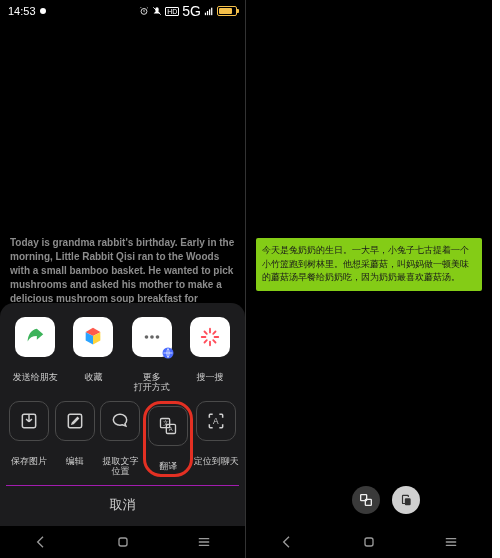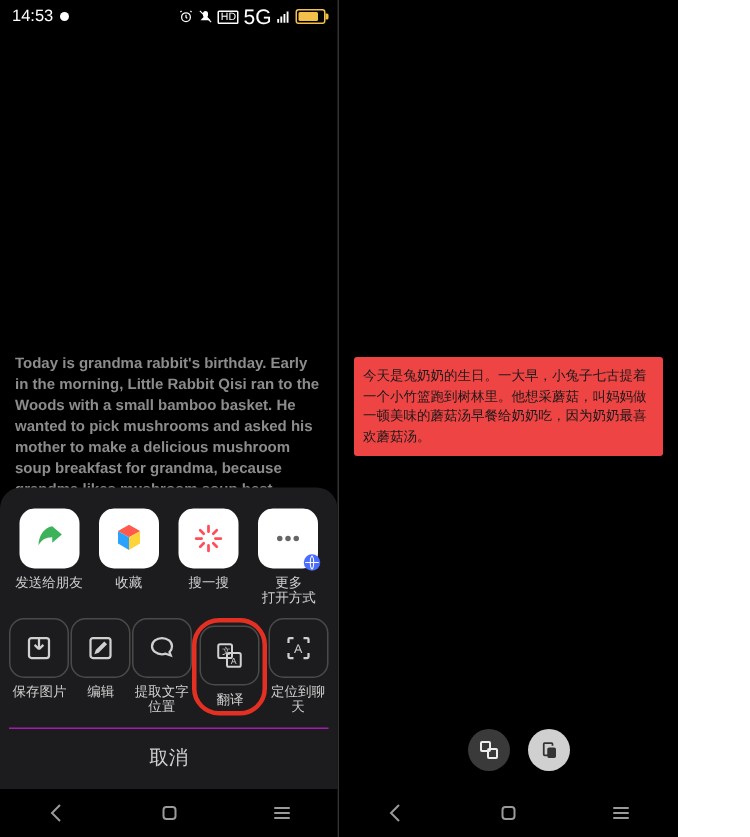--- a/index.html
+++ b/index.html
@@ -1,47 +1,47 @@
 <!DOCTYPE html>
 <html><head>
 <meta charset="utf-8">
 <style>
   * { margin: 0; padding: 0; box-sizing: border-box; }
   body { background: #fff; font-family: -apple-system, "Helvetica Neue", Arial, sans-serif; width: 500px; height: 558px; overflow: hidden; }
-  .container { display: flex; width: 452px; height: 558px; }
+  .container { display: flex; width: 492px; height: 558px; }
   .panel { position: relative; width: 250px; height: 558px; background: #000; overflow: hidden; }
   .panel.left { border-right: 1px solid #333; }
   
   .status-bar { position: absolute; top: 0; left: 0; right: 0; height: 22px; display: flex; align-items: center; padding: 0 8px; color: #fff; font-size: 11px; z-index: 5; }
   .status-left { display: flex; align-items: center; gap: 4px; }
   .status-right { margin-left: auto; display: flex; align-items: center; gap: 3px; }
   .dot { width: 6px; height: 6px; border-radius: 50%; background: #fff; display: inline-block; }
   .status-ico { display: inline-flex; align-items: center; justify-content: center; }
   .battery { width: 20px; height: 10px; border: 1px solid #f5c04a; border-radius: 2px; position: relative; }
   .battery::after { content: ""; position: absolute; right: -3px; top: 2px; width: 2px; height: 4px; background: #f5c04a; border-radius: 0 1px 1px 0; }
   .battery-fill { position: absolute; left: 1px; top: 1px; bottom: 1px; width: 70%; background: #f5c04a; border-radius: 1px; }
   .hd-badge { font-size: 7px; border: 1px solid #fff; padding: 0 1px; border-radius: 1px; line-height: 1; }
   
   .sel-text { position: absolute; top: 236px; left: 10px; right: 10px; color: #8c8c8c; font-size: 10px; line-height: 1.4; font-weight: bold; }
   
   .sheet { position: absolute; left: 0; right: 0; bottom: 32px; background: #1c1c1e; border-top-left-radius: 14px; border-top-right-radius: 14px; padding: 14px 6px 6px; }
   .row { display: flex; justify-content: space-around; margin-bottom: 8px; }
-  .tile { width: 54px; display: flex; flex-direction: column; align-items: center; gap: 5px; }
+  .tile { width: 54px; display: flex; flex-direction: column; align-items: center; gap: 16px; }
   .tile .ico-box { width: 40px; height: 40px; border-radius: 10px; display: flex; align-items: center; justify-content: center; background: #2c2c2e; }
   .tile.white .ico-box { background: #fff; }
   .tile-label { color: #cfcfcf; font-size: 9px; text-align: center; line-height: 1.1; white-space: pre-line; }
   .row2 .tile .ico-box { background: transparent; border: 1px solid #4a4a4a; }
   .highlight { border: 3px solid #e33023; border-radius: 18px; padding: 2px; }
   .row2 .tile.highlight .ico-box { border: 1px solid #4a4a4a; margin: 0; }
   .cancel { text-align: center; color: #d0d0d0; font-size: 13px; padding: 10px 0 6px; border-top: 1px solid #a21caf; margin-top: 6px; }
   
   .navbar { position: absolute; left: 0; right: 0; bottom: 0; height: 32px; display: flex; align-items: center; justify-content: space-around; background: #000; }
   .nav-btn { width: 46px; height: 24px; display: flex; align-items: center; justify-content: center; color: #9a9a9a; }
   
-  .trans-box { position: absolute; top: 238px; left: 10px; right: 10px; background: #ef4444; color: #1a1a1a; font-size: 9px; line-height: 1.5; padding: 6px 6px; border-radius: 2px; }
+  .trans-box { position: absolute; top: 238px; left: 10px; right: 10px; background: #84cc16; color: #1a1a1a; font-size: 9px; line-height: 1.5; padding: 6px 6px; border-radius: 2px; }
   
   .float-row { position: absolute; bottom: 44px; right: 72px; display: flex; gap: 12px; }
   .circle { width: 28px; height: 28px; border-radius: 50%; background: #3a3a3a; display: flex; align-items: center; justify-content: center; color: #eee; }
   svg { display: block; }
 </style>
 </head>
 <body>
 
 <div class="container">
 
@@ -101,48 +101,48 @@
                 <svg width="22" height="22" viewBox="0 0 24 24">
                   <path fill="#ff5a4d" d="M12 2l8 4.6v.1L12 11 4 6.7V6.6z"></path>
                   <path fill="#2aa3ff" d="M4 6.7L12 11v9.3L4 15.7z"></path>
                   <path fill="#ffd43b" d="M20 6.7v9L12 20.3V11z"></path>
                 </svg>
               </span>
             </div>
           <span class="tile-label">收藏</span>
         </div>
         <div class="tile white">
-          <div class="ico-box">
-              <span>
-                <svg width="22" height="22" viewBox="0 0 24 24" fill="none" stroke="#ff4d5a" stroke-width="2" stroke-linecap="round">
-                  <path d="M12 3v4M12 17v4M3 12h4M17 12h4M6 6l2.5 2.5M15.5 15.5L18 18M18 6l-2.5 2.5M8.5 15.5L6 18"></path>
-                </svg>
-              </span>
-            </div>
-          <span class="tile-label">搜一搜</span>
-        </div>
-        <div class="tile white">
           <div class="ico-box" style="position:relative">
             <span>
                 <svg width="22" height="22" viewBox="0 0 24 24" fill="#666">
                   <circle cx="6" cy="12" r="2"></circle>
                   <circle cx="12" cy="12" r="2"></circle>
                   <circle cx="18" cy="12" r="2"></circle>
                 </svg>
               </span>
             <span style="position:absolute;right:-2px;bottom:-2px">
                 <svg width="12" height="12" viewBox="0 0 24 24">
                   <circle cx="12" cy="12" r="11" fill="#4a6cff"></circle>
                   <path d="M3 12h18M12 3c3 3 3 15 0 18M12 3c-3 3-3 15 0 18" stroke="#fff" stroke-width="1.4" fill="none"></path>
                 </svg>
               </span>
           </div>
           <span class="tile-label">更多
 打开方式</span>
         </div>
+        <div class="tile white">
+          <div class="ico-box">
+              <span>
+                <svg width="22" height="22" viewBox="0 0 24 24" fill="none" stroke="#ff4d5a" stroke-width="2" stroke-linecap="round">
+                  <path d="M12 3v4M12 17v4M3 12h4M17 12h4M6 6l2.5 2.5M15.5 15.5L18 18M18 6l-2.5 2.5M8.5 15.5L6 18"></path>
+                </svg>
+              </span>
+            </div>
+          <span class="tile-label">搜一搜</span>
+        </div>
       </div>
 
       <div class="row row2">
         <div class="tile">
           <div class="ico-box">
               <span>
                 <svg width="20" height="20" viewBox="0 0 24 24" fill="none" stroke="#d0d0d0" stroke-width="1.8">
                   <path d="M12 4v9m0 0l-3.5-3.5M12 13l3.5-3.5"></path>
                   <rect x="4" y="4" width="16" height="16" rx="2"></rect>
                 </svg>

